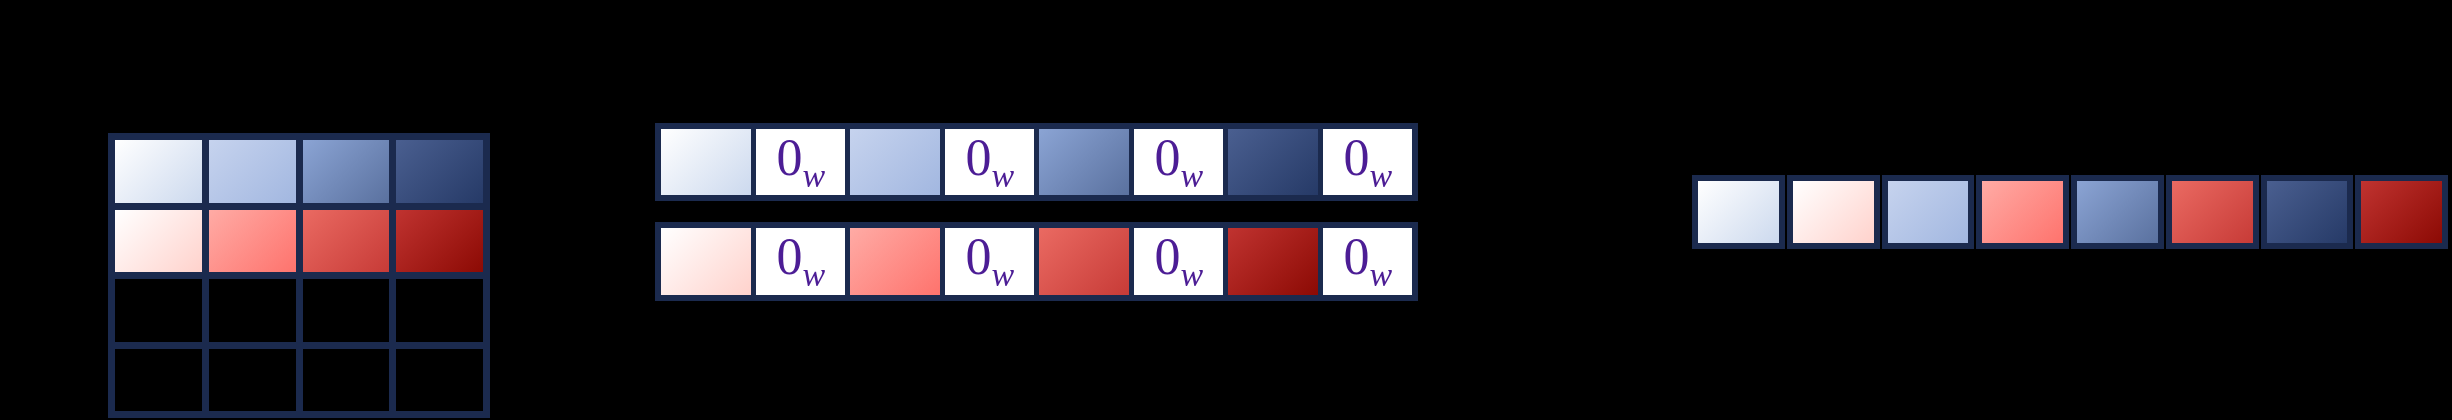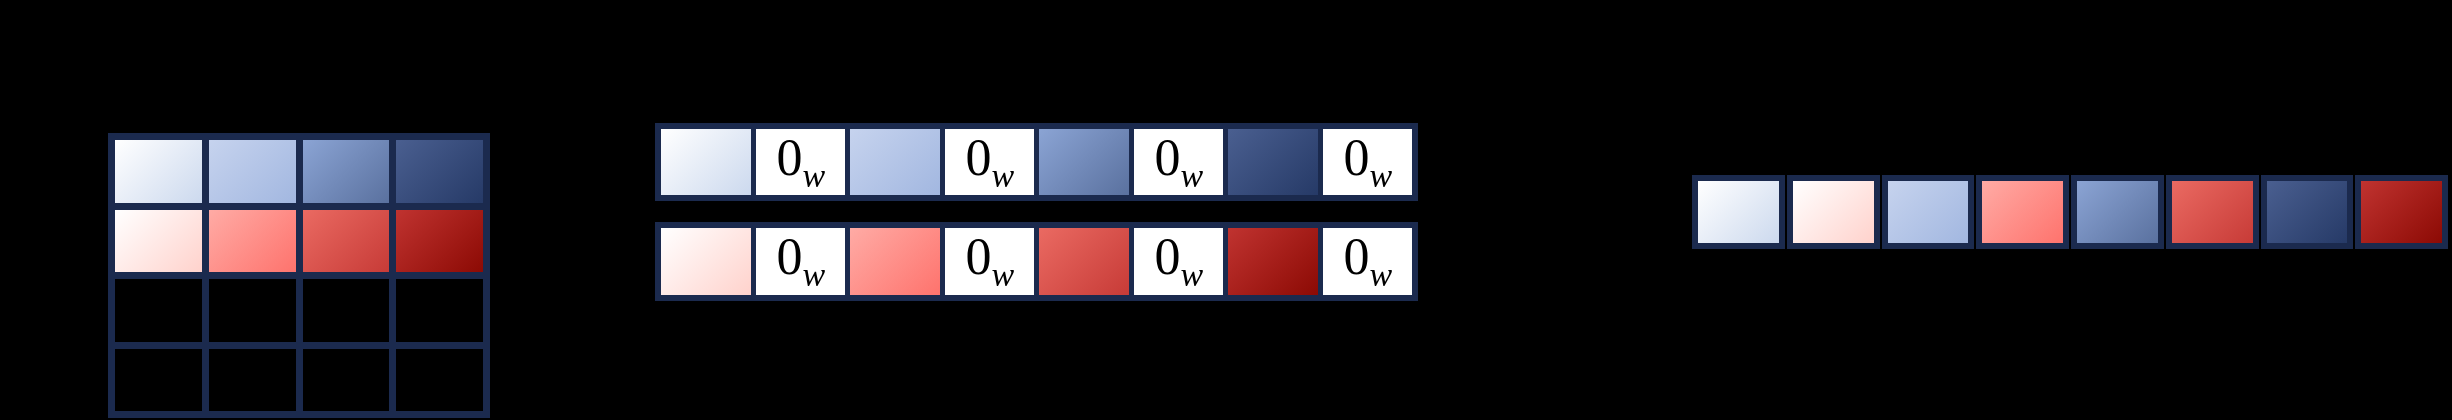--- a/index.html
+++ b/index.html
@@ -45,21 +45,21 @@
   .padded-strip.red-row  { top: 222px; height: 79px; }
   .padded-strip .cell { flex: 1 1 0; height: 100%; }
 
   .cell-zero {
     background: #ffffff;
     display: flex;
     align-items: center;
     justify-content: center;
   }
   .zero-label {
-    color: #000000;
+    color: #4c1d95;
     font-size: 52px;
     line-height: 1;
     white-space: nowrap;
   }
   .zero-label .zero-sub {
     font-style: italic;
     font-size: 34px;
     vertical-align: -12px;
     letter-spacing: -1px;
   }

